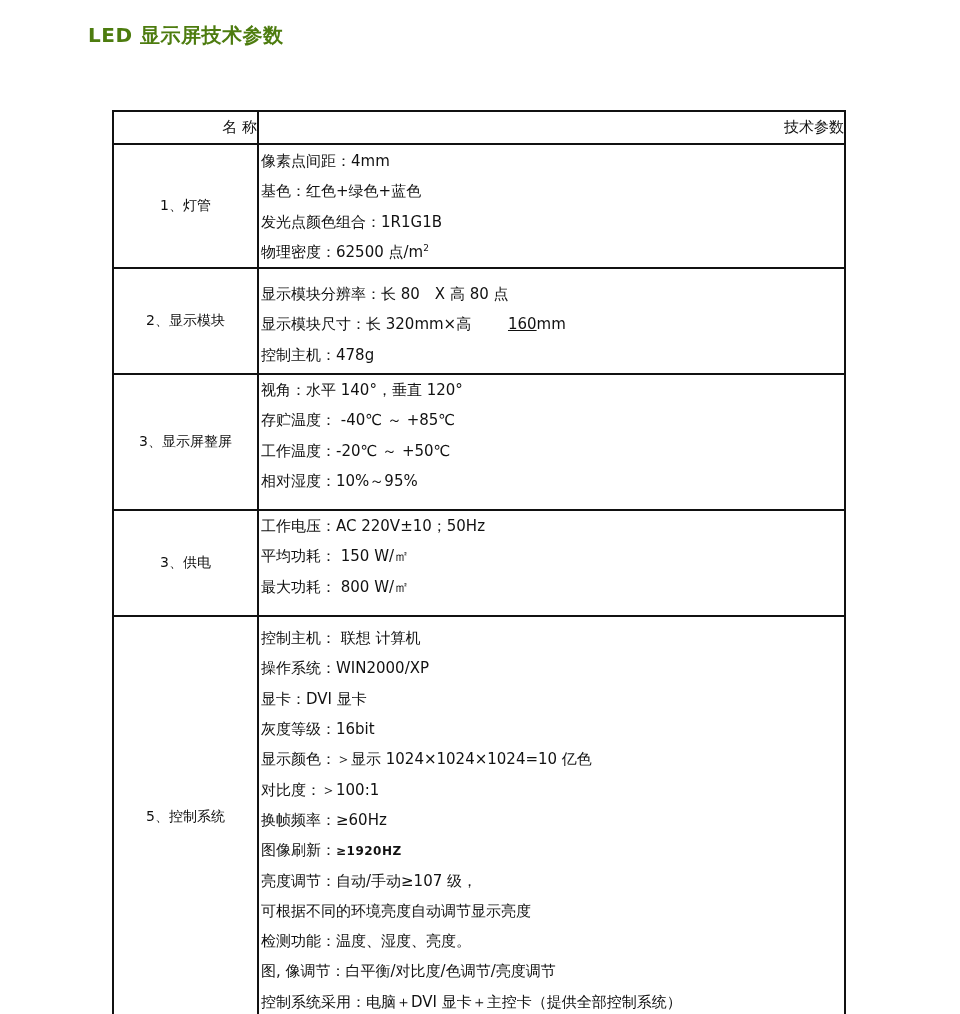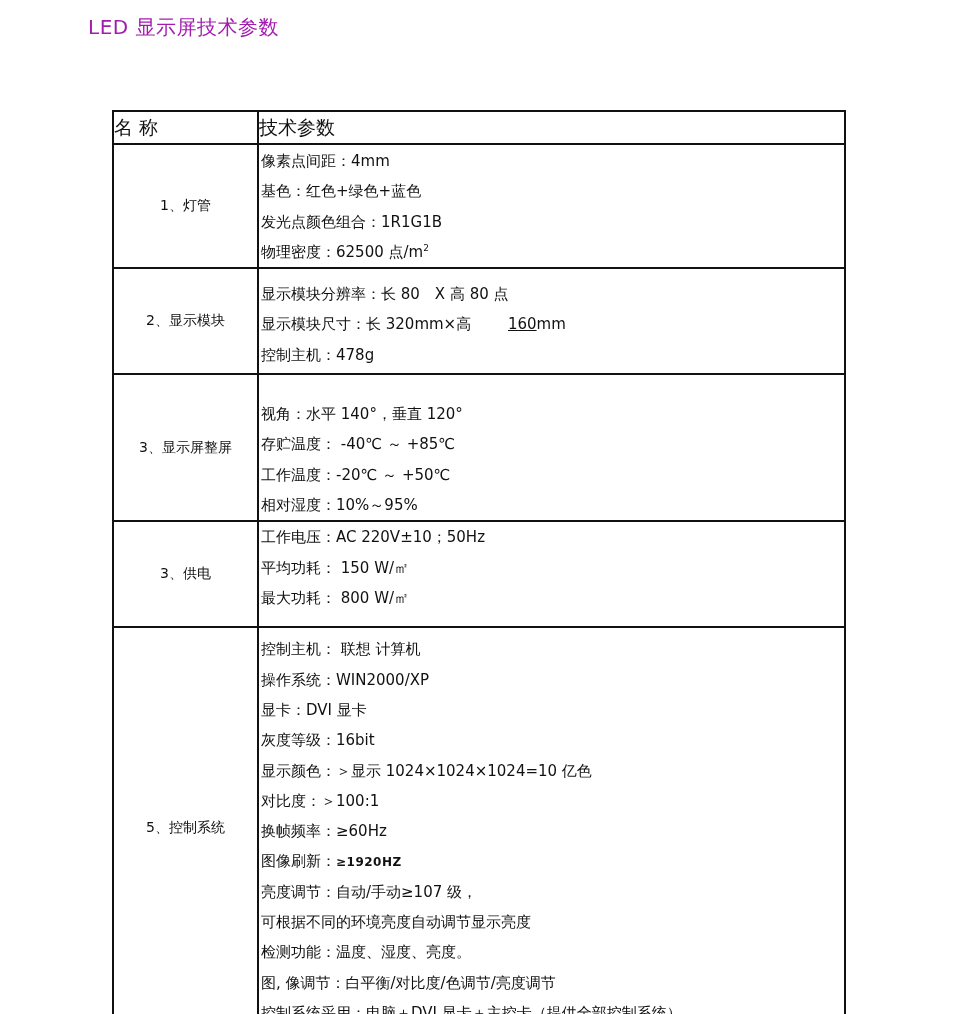--- a/index.html
+++ b/index.html
@@ -1,23 +1,23 @@
 <!DOCTYPE html>
 <html><head>
 <meta charset="utf-8">
 <style>
   html, body { margin: 0; padding: 0; background: #ffffff; }
   body { width: 960px; height: 1014px; position: relative; overflow: hidden;
          font-family: "DejaVu Sans", "Liberation Sans", sans-serif; color: #111; }
-  .title { position: absolute; left: 88px; top: 14px; font-size: 20px; font-weight: normal;
-           letter-spacing: 0.5px; color: #a21caf; }
+  .title { position: absolute; left: 88px; top: 22px; font-size: 20px; font-weight: bold;
+           letter-spacing: 0.5px; color: #4d7c0f; }
   table.spec { position: absolute; left: 112px; top: 110px; width: 734px;
                border-collapse: collapse; table-layout: fixed; }
   table.spec td, table.spec th { border: 2px solid #111; padding: 0; }
-  th { font-weight: normal; font-size: 19px; height: 31px; text-align: left; margin-top: 11px; }
+  th { font-weight: normal; font-size: 15px; height: 31px; text-align: right; margin-top: 11px; }
   col.c1 { width: 145px; }
   td.name { text-align: center; vertical-align: middle; font-size: 14px; }
   td.params { vertical-align: top; padding-left: 2px !important; }
   .line { height: 30.3px; line-height: 30.3px; font-size: 15px; white-space: nowrap; }
   .cell-pad-top { padding-top: 1px !important; }
   .big { font-weight: bold; font-size: 12px; letter-spacing: 0.5px; }
   sup { font-size: 9px; line-height: 0; vertical-align: 6px; }
   u { text-decoration: underline; margin-left: 32px; }
 </style>
 </head>
@@ -50,21 +50,21 @@
     <td class="name">2、显示模块</td>
     <td class="params" style="padding-top:10px">
       <div class="line">显示模块分辨率：长 80　X 高 80 点</div>
       <div class="line"><span>显示模块尺寸：长 320mm×高 </span><u>160</u><span>mm</span></div>
       <div class="line">控制主机：478g</div>
     </td>
   </tr>
 
   <tr style="height:136px">
     <td class="name">3、显示屏整屏</td>
-    <td class="params" style="padding-top:24px">
+    <td class="params" style="padding-top:0">
       <div class="line">视角：水平 140°，垂直 120°</div>
       <div class="line">存贮温度：  -40℃ ～ +85℃</div>
       <div class="line">工作温度：-20℃ ～ +50℃</div>
       <div class="line">相对湿度：10%～95%</div>
     </td>
   </tr>
 
   <tr style="height:106px">
     <td class="name">3、供电</td>
     <td class="params" style="padding-top:0">

